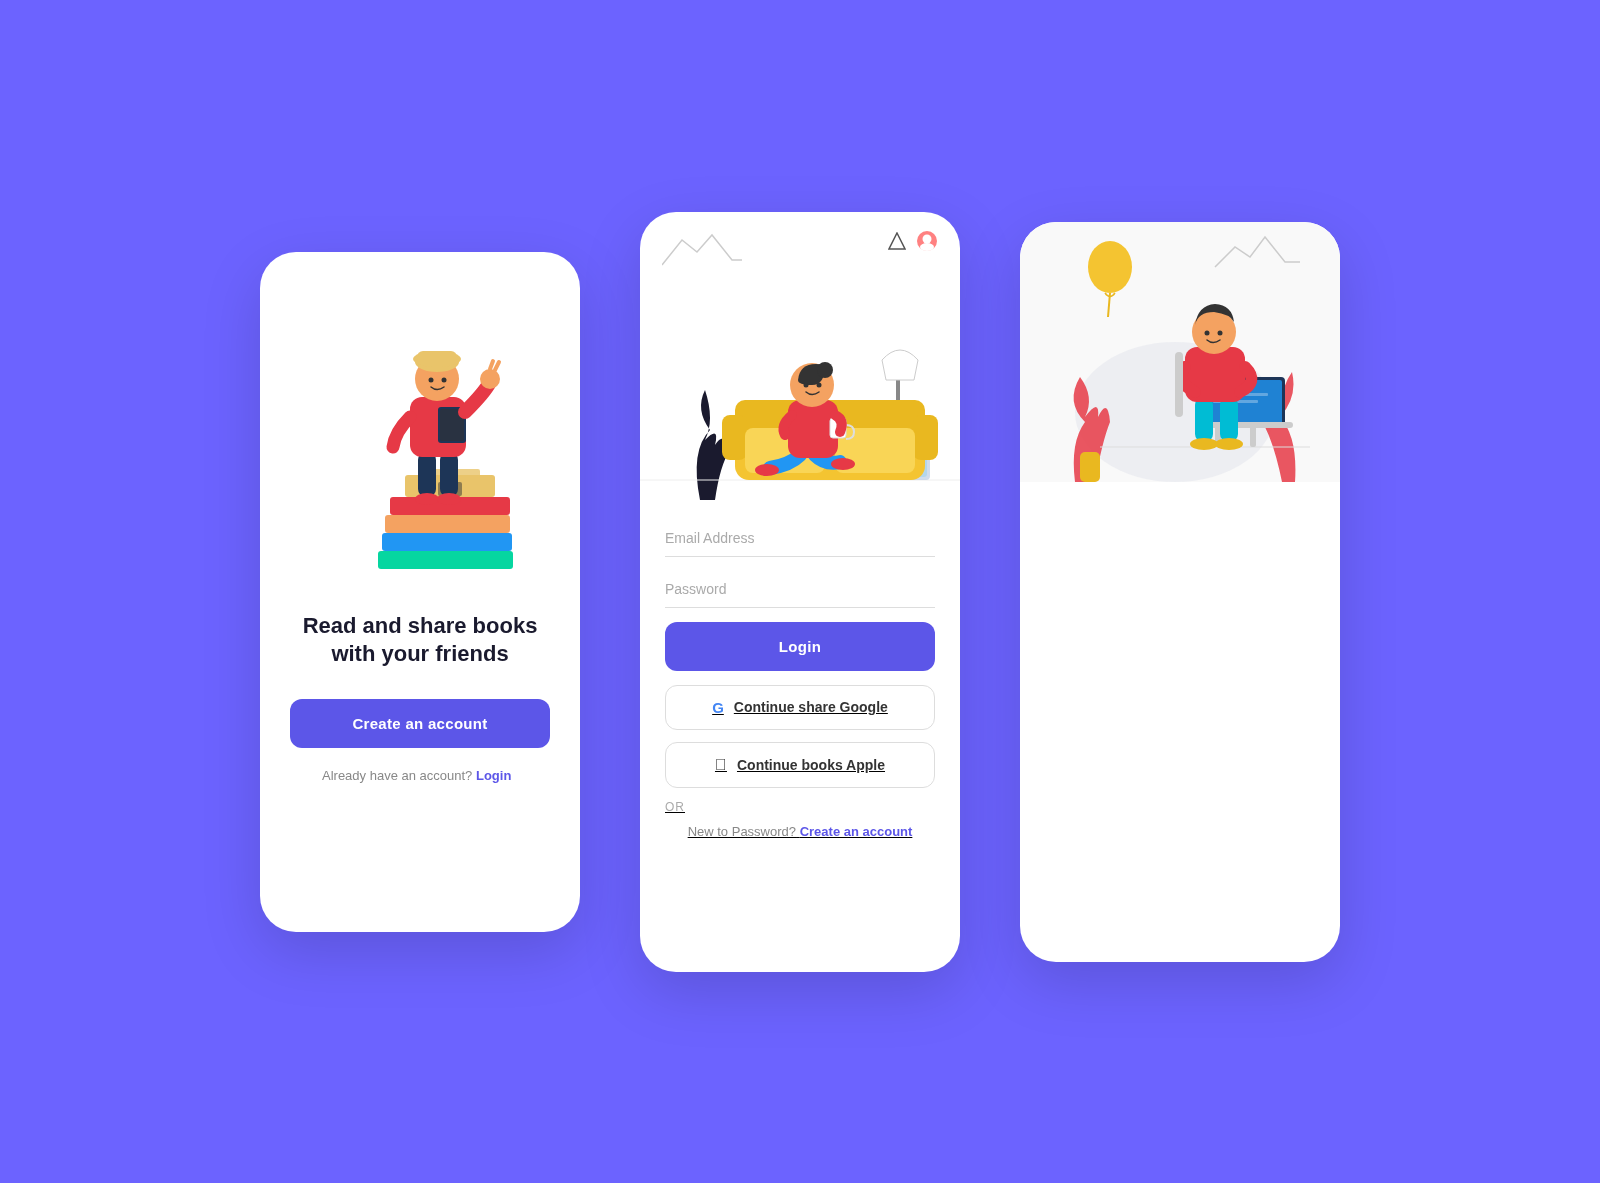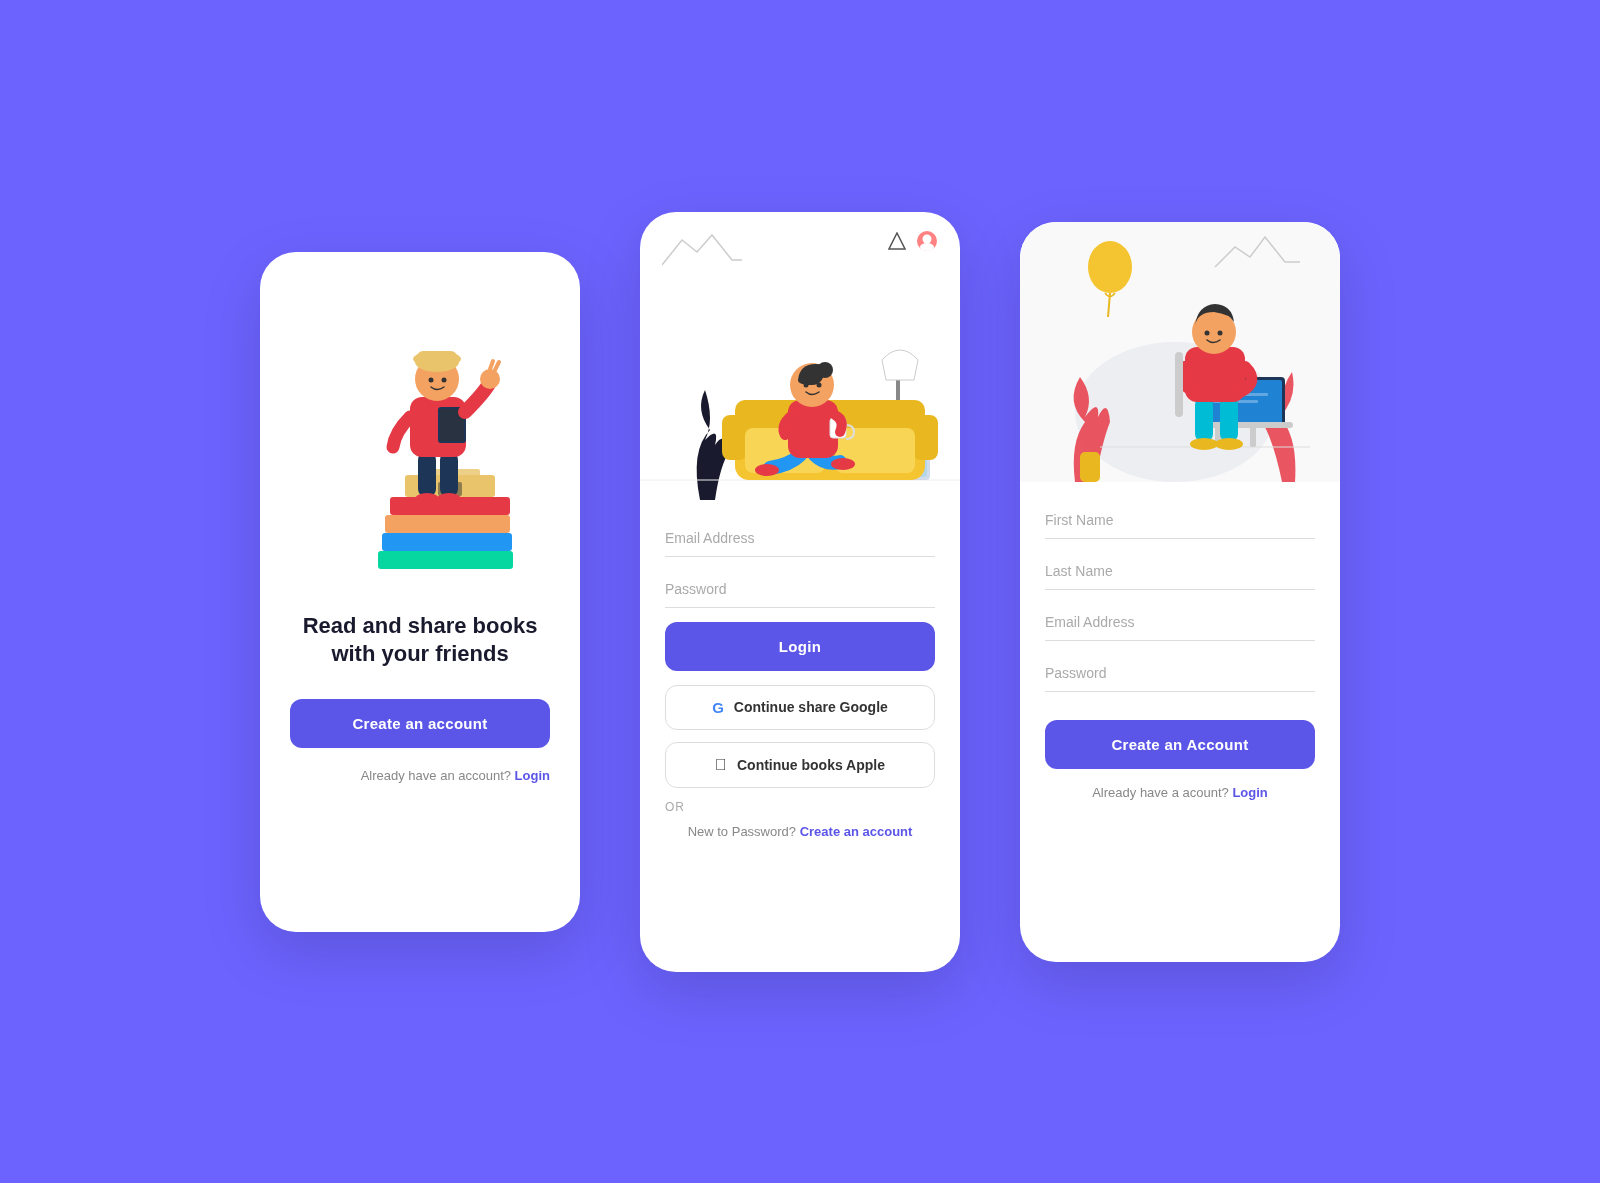--- a/index.html
+++ b/index.html
@@ -27,21 +27,21 @@
       box-shadow: 0 20px 60px rgba(0,0,0,0.15);
       position: relative;
     }
 
     
     .card1 {
       width: 320px;
       height: 680px;
       display: flex;
       flex-direction: column;
-      align-items: flex-end;
+      align-items: flex-start;
       padding: 40px 30px 20px;
     }
 
     .card1 .illustration-area {
       width: 100%;
       height: 300px;
       display: flex;
       align-items: center;
       justify-content: center;
       position: relative;
@@ -102,20 +102,21 @@
     .card2 .illustration-area2 {
       width: 100%;
       height: 230px;
       position: relative;
       overflow: hidden;
     }
 
     .card2 .form-section {
       padding: 20px 25px 0;
       flex: 1;
+      text-decoration: underline;
     }
 
     .input-field {
       width: 100%;
       border: none;
       border-bottom: 1px solid #ddd;
       padding: 10px 0;
       font-size: 14px;
       color: #333;
       outline: none;
@@ -408,27 +409,15 @@
         <path d="M175 103 Q178 83 195 82 Q212 83 214 100 Q210 92 194 90 Q178 90 175 103Z" fill="#333"></path>
 
         <circle cx="187" cy="111" r="2.5" fill="#333"></circle>
         <circle cx="200" cy="111" r="2.5" fill="#333"></circle>
         <path d="M187 118 Q193 123 200 118" stroke="#333" stroke-width="1.5" fill="none" stroke-linecap="round"></path>
 
         <rect x="155" y="130" width="8" height="65" rx="4" fill="#ccc"></rect>
       </svg>
     </div>
 
-    <div class="form-section">
-      <input class="input-field" type="text" placeholder="First Name" style="">
-      <input class="input-field" type="text" placeholder="Last Name" style="">
-      <input class="input-field" type="email" placeholder="Email Address" style="">
-      <input class="input-field" type="password" placeholder="Password" style="">
-
-      <button class="btn-primary" style="margin: 14px 0 16px;">Create an Account</button>
-
-      <div class="bottom-link">
-        <span>Already have a acount?</span>&nbsp;<a href="#">Login</a>
-      </div>
-    </div>
   </div>
 
 </div>
 
 </body></html>

